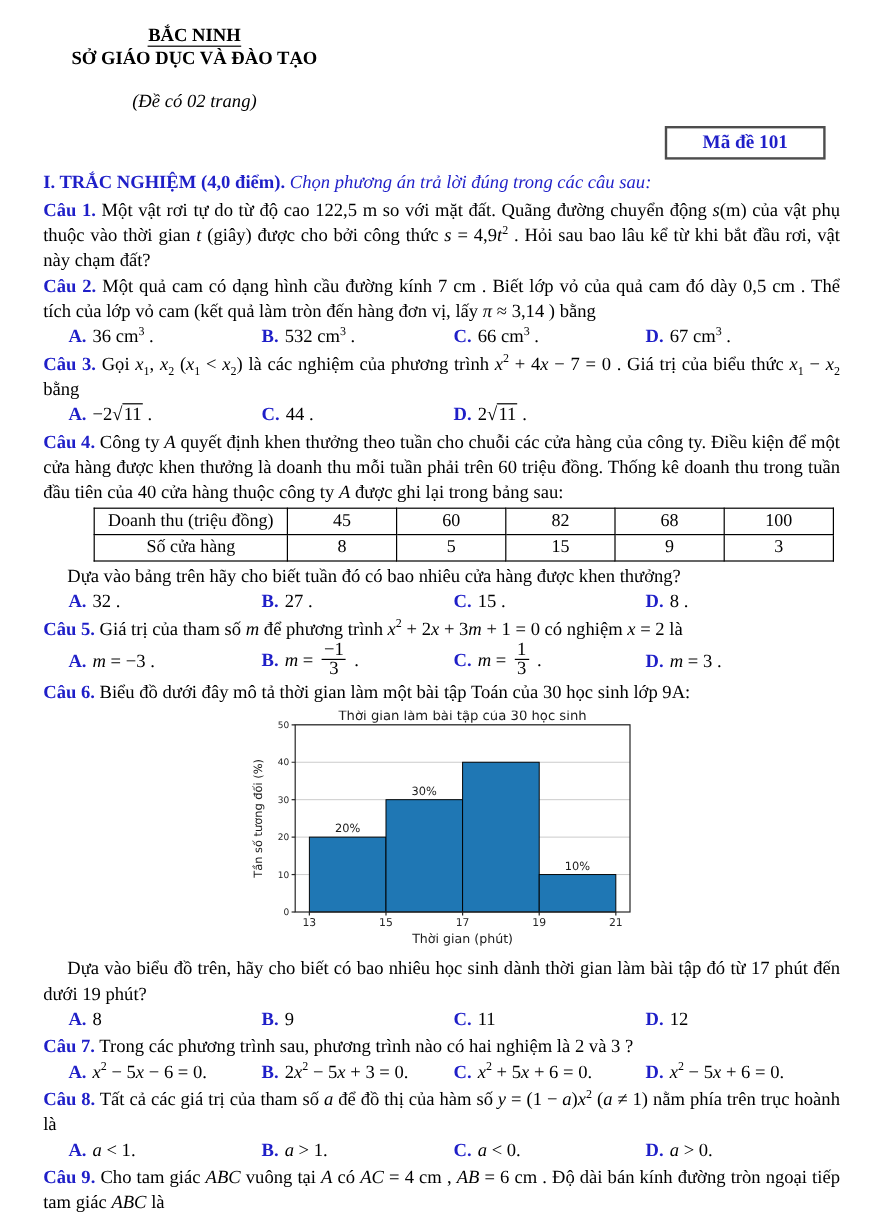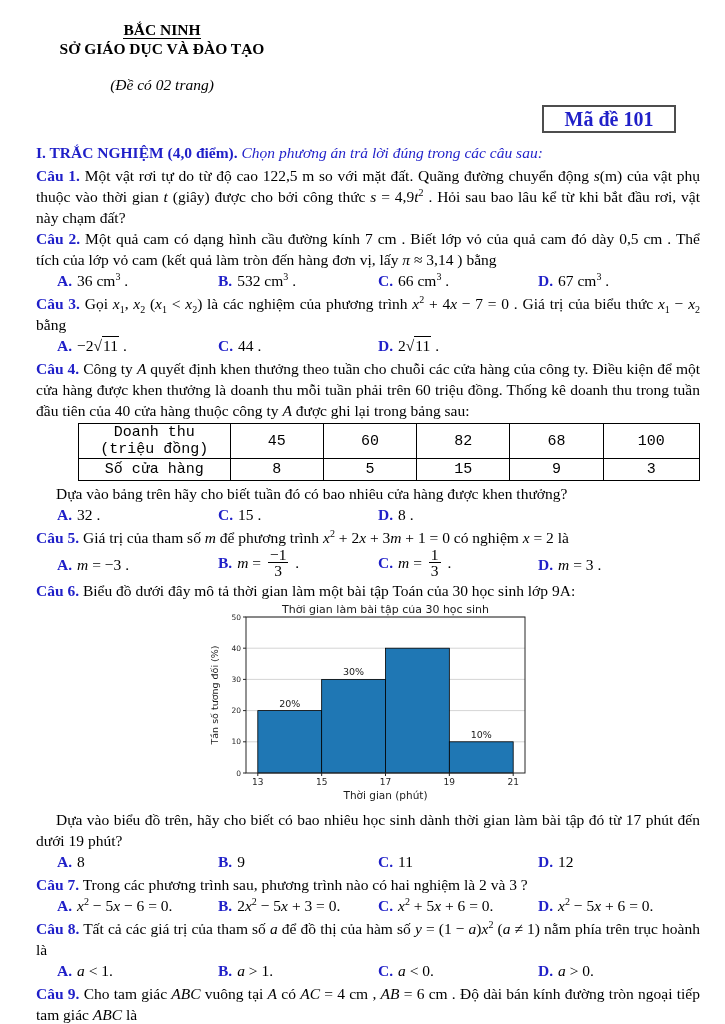--- a/index.html
+++ b/index.html
@@ -14,23 +14,23 @@
   .hdr { display:flex; }
   .hdr-left  { width:252px; text-align:center; line-height:19px; }
   .hdr-right { flex:1; text-align:center; line-height:19px; }
   .b { font-weight:bold; }
   .it { font-style:italic; }
   .ul { border-bottom:1.5px solid #000; padding-bottom:1px; display:inline-block; line-height:15px; }
   .pages-note { margin-top:17px; }
 
   .code-box {
     width:130px; height:24px; border:2px solid #4d4d4d;
-    margin:11px 24px 0 auto;
+    margin:11px 12px 0 auto;
     display:flex; align-items:center; justify-content:center;
-    color:var(--accent,#1f1fc8); font-weight:bold; font-size:20px;
+    color:var(--accent,#1f1fc8); font-weight:bold; font-size:16px;
   }
 
   .sec { color:var(--accent,#1f1fc8); margin:10px 0 2px 0; line-height:20px; }
   .sec i { font-weight:normal; }
 
   .q { margin:0; text-align:justify; line-height:21px; }
   .ql { color:var(--accent,#1f1fc8); font-weight:bold; }
   .ind { text-indent:20px; }
 
   .opts { display:grid; grid-template-columns:161px 160px 160px auto;
@@ -42,21 +42,21 @@
 
   .sq { white-space:nowrap; }
   .sq::before { content:"√"; }
   .sq > span { border-top:1px solid #000; padding:0 1px; }
 
   .fr { display:inline-flex; flex-direction:column; vertical-align:middle;
         text-align:center; line-height:15px; margin:0 3px; position:relative; top:-2px; }
   .fr > span:first-child { border-bottom:1px solid #000; padding:0 2px; }
 
   table.freq { border-collapse:collapse; margin:2px 0 2px 42px; }
-  table.freq td { border:1px solid #000; text-align:center; height:21px; padding:0 16px; font-size:15px;font-family:Liberation Mono, monospace; }
+  table.freq td { border:1px solid #000; text-align:center; height:21px; padding:0 4px; font-size:15px; }
   table.freq td.c0 { width:152px; }
   table.freq td.cv { width:82px; }
 
   .chart-wrap { width:360px; margin:4px auto 2px auto; }
 </style>
 </head>
 <body>
 
 <div class="page">
 
@@ -111,20 +111,21 @@
       <td class="cv">5</td>
       <td class="cv">15</td>
       <td class="cv">9</td>
       <td class="cv">3</td>
     </tr>
   </tbody>
     </table>
   <p class="q ind">Dựa vào bảng trên hãy cho biết tuần đó có bao nhiêu cửa hàng được khen thưởng?</p>
   <div class="opts">
     <div><span class="ol">A.</span><span>32 .</span></div>
+    <div><span class="ol">B.</span><span>27 .</span></div>
     <div><span class="ol">C.</span><span>15 .</span></div>
     <div><span class="ol">D.</span><span>8 .</span></div>
   </div>
 
   <p class="q"><span class="ql">Câu 5.</span> <span>Giá trị của tham số <i>m</i> để phương trình <i>x</i><sup>2</sup> + 2<i>x</i> + 3<i>m</i> + 1 = 0 có nghiệm <i>x</i> = 2 là</span></p>
   <div class="opts" style="align-items:center; margin-bottom:0;">
     <div><span class="ol">A.</span><span><i>m</i> = −3 .</span></div>
     <div><span class="ol">B.</span><span><i>m</i> = <span class="fr">
             <span>−1</span>
             <span>3</span>

